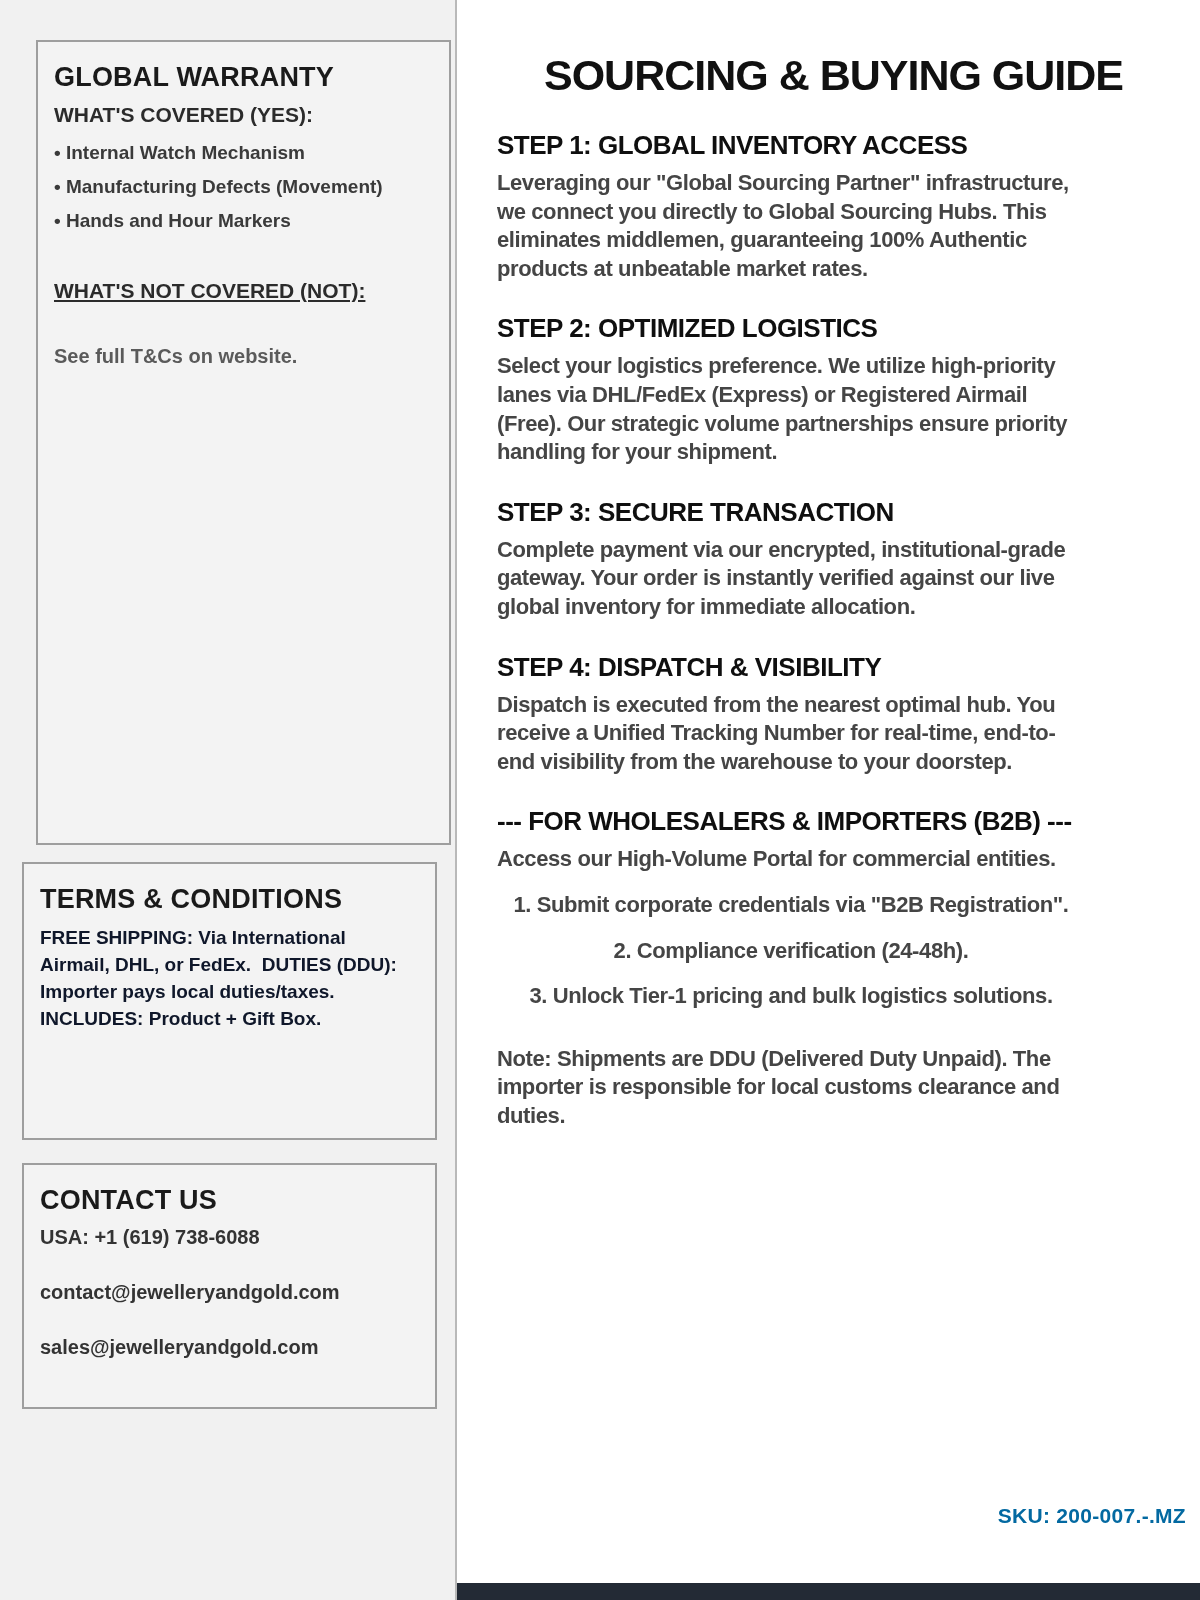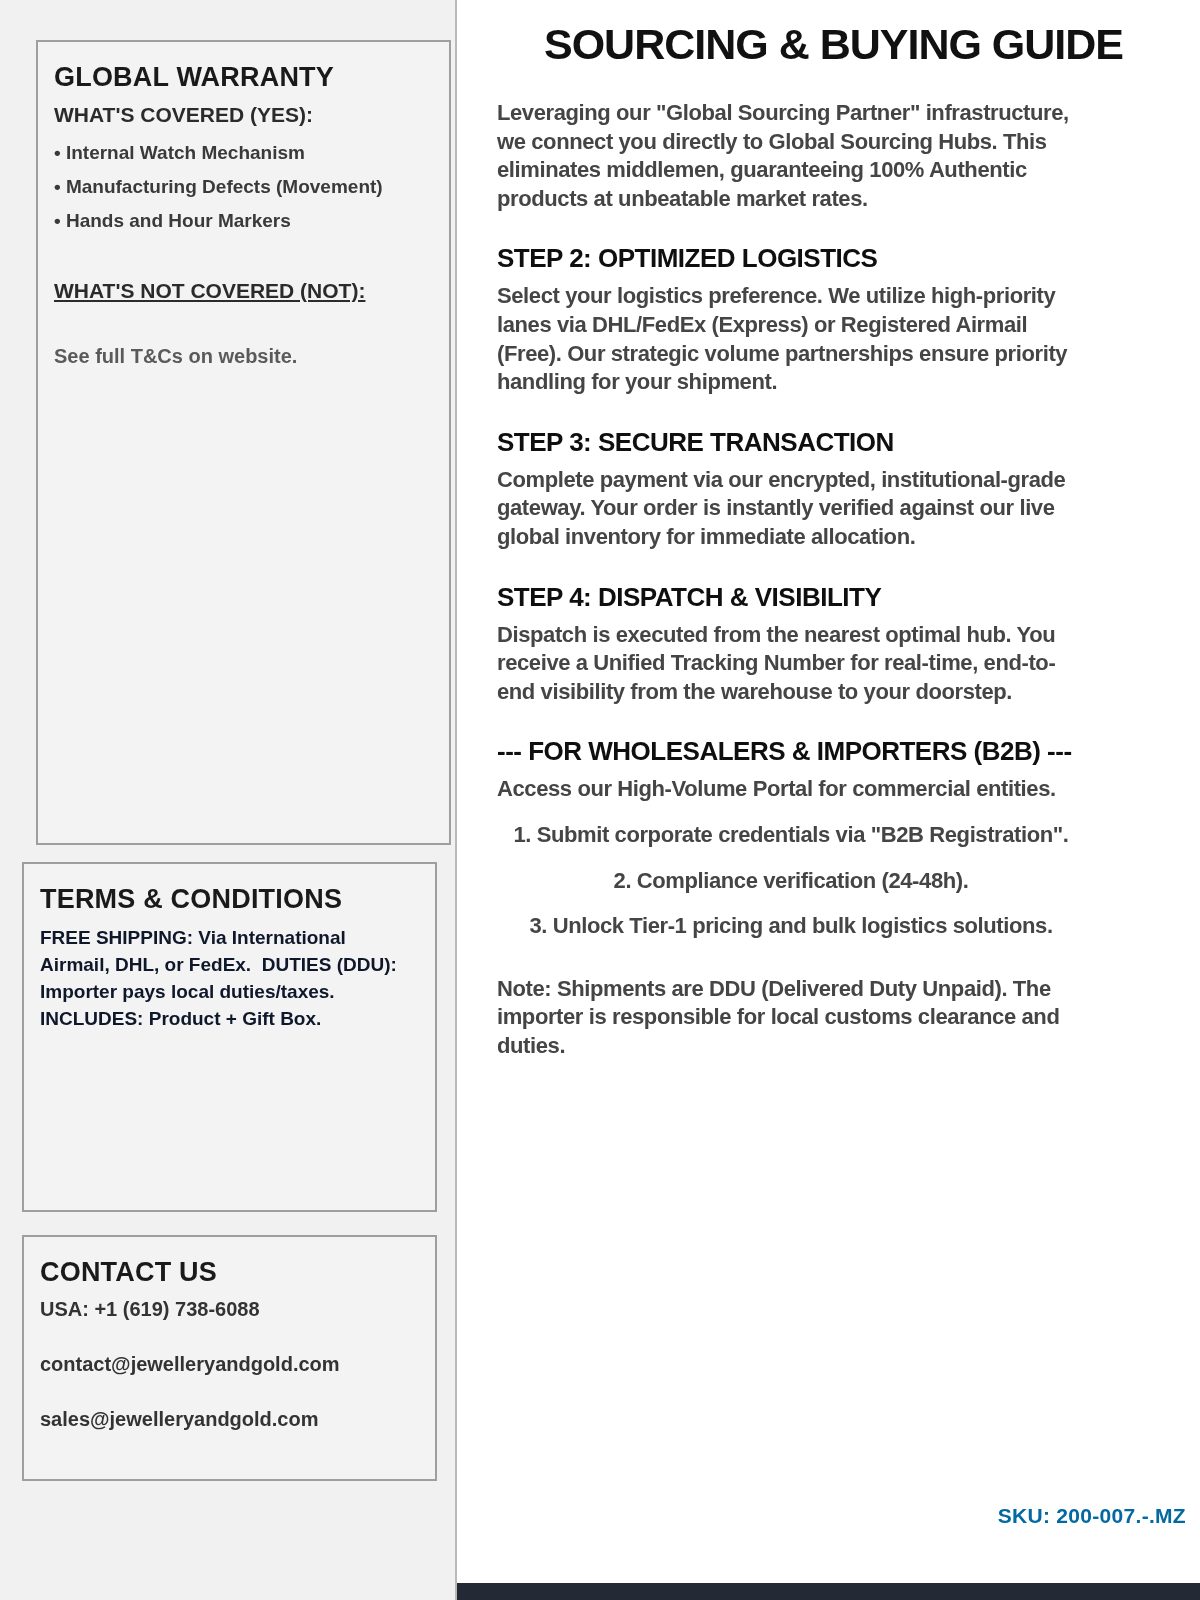--- a/index.html
+++ b/index.html
@@ -21,21 +21,21 @@
   }
   .side-box {
     margin-left: 22px;
     width: 415px;
     border: 2px solid #9e9e9e;
     background: #f3f3f3;
     padding: 20px 16px 16px 16px;
     overflow: hidden;
   }
   .box-warranty { margin-top: 40px; height: 805px; margin-left: 36px; }
-  .box-terms    { margin-top: 17px; height: 350px; }
+  .box-terms    { margin-top: 17px; height: 278px; }
   .box-contact  { margin-top: 23px; height: 246px; }
 
   .side-box h2 {
     font-size: 27px;
     font-weight: 700;
     color: #1a1a1a;
     letter-spacing: 0.2px;
     margin-bottom: 10px;
   }
   .sub-head {
@@ -75,21 +75,21 @@
     margin-bottom: 19px;
     margin-top: 32px;
   }
   .contact-line.phone { margin-top: 4px; }
 
   
   .main {
     position: absolute;
     left: 457px; top: 0;
     width: 743px; height: 1600px;
-    padding: 20px 30px 0 40px;
+    padding: 51px 30px 0 40px;
   }
   .main h1 {
     text-align: center;
     font-size: 43px;
     font-weight: 700;
     color: #111111;
     letter-spacing: -1px;
     font-stretch: condensed;
     margin-bottom: 30px;
   }
@@ -159,20 +159,21 @@
     <div class="contact-line">contact@jewelleryandgold.com</div>
     <div class="contact-line">sales@jewelleryandgold.com</div>
   </div>
 
 </div>
 
 <div class="main">
   <h1>SOURCING &amp; BUYING GUIDE</h1>
 
   <div class="step">
+    <h3>STEP 1: GLOBAL INVENTORY ACCESS</h3>
     <p class="body-text">Leveraging our "Global Sourcing Partner" infrastructure, we connect you directly to Global Sourcing Hubs. This eliminates middlemen, guaranteeing 100% Authentic products at unbeatable market rates.</p>
   </div>
 
   <div class="step">
     <h3>STEP 2: OPTIMIZED LOGISTICS</h3>
     <p class="body-text">Select your logistics preference. We utilize high-priority lanes via DHL/FedEx (Express) or Registered Airmail (Free). Our strategic volume partnerships ensure priority handling for your shipment.</p>
   </div>
 
   <div class="step">
     <h3>STEP 3: SECURE TRANSACTION</h3>

